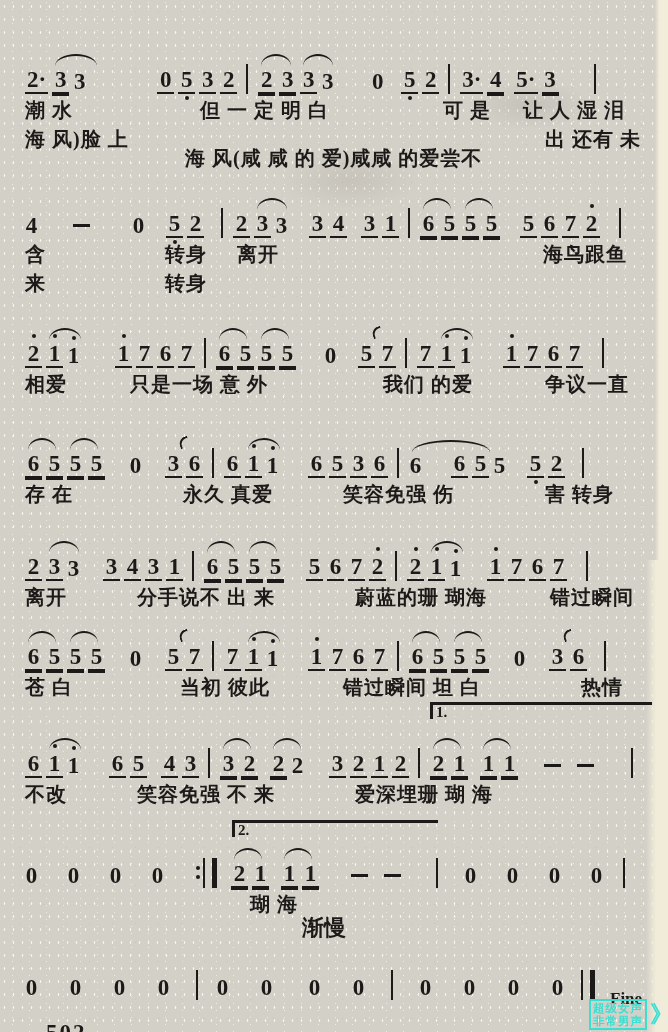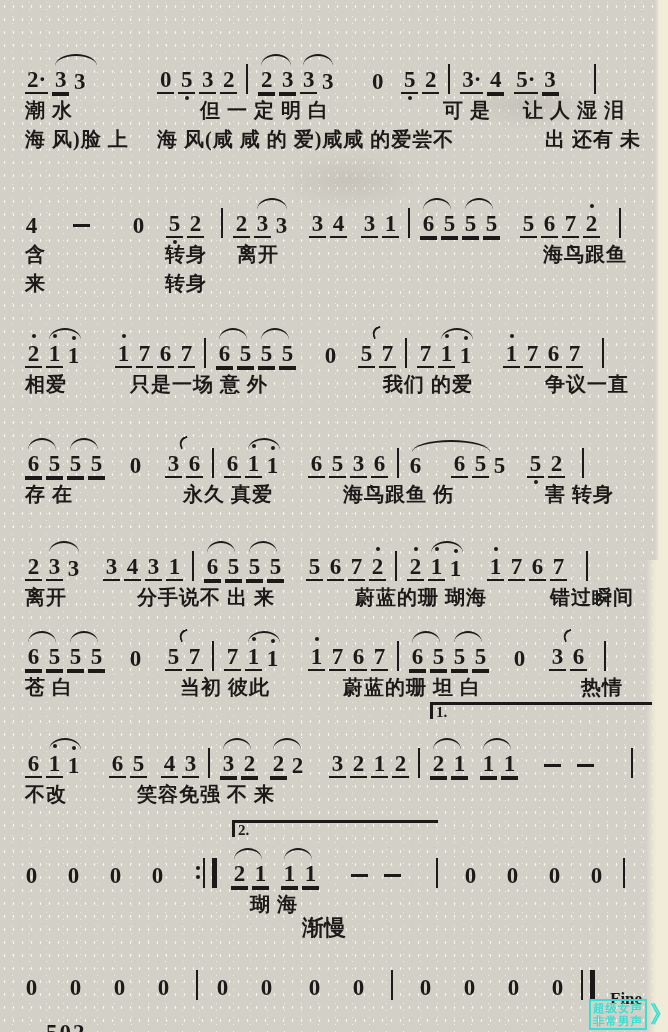--- a/index.html
+++ b/index.html
@@ -96,21 +96,21 @@
           <span class="bar-single"></span>
           <span class="note u1">3·</span>
           <span class="note u2">4</span>
           <i class="spacer" style="width: 6px;"></i>
           <span class="note u1">5·</span>
           <span class="note u2">3</span>
           <i class="spacer" style="width: 26px;"></i>
           <span class="bar-single"></span>
         </div>
         <div class="lyric-row"><span class="lyric-seg" style="left: 0px;">潮 水</span><span class="lyric-seg" style="left: 175px;">但 一 定 明 白</span><span class="lyric-seg" style="left: 418px;">可 是</span><span class="lyric-seg" style="left: 498px;">让 人 湿 泪</span></div>
-        <div class="lyric-row"><span class="lyric-seg" style="left: 0px;">海 风)脸 上</span><span class="lyric-seg" style="left: 132px;">海 风(咸 咸 的 爱)咸咸 的爱尝不</span><span class="lyric-seg" style="left: 520px;">出 还有 未</span></div>
+        <div class="lyric-row"><span class="lyric-seg" style="left: 0px;">海 风)脸 上</span><span class="lyric-seg" style="left: 160px; margin-top: 19px;">海 风(咸 咸 的 爱)咸咸 的爱尝不</span><span class="lyric-seg" style="left: 520px;">出 还有 未</span></div>
       </div>
       <div class="music-line" style="top: 202px;">
         <div class="notes-row">
           <span class="note">4</span>
           <i class="spacer" style="width: 26px;"></i>
           <span class="dash"></span>
           <i class="spacer" style="width: 34px;"></i>
           <span class="note">0</span>
           <i class="spacer" style="width: 14px;"></i>
           <span class="note u1 ob">5</span>
@@ -201,21 +201,21 @@
           <i class="spacer" style="width: 22px;"></i>
           <span class="note u1">6</span>
           <span class="note u1">5</span>
           <span class="note">5</span>
           <i class="spacer" style="width: 14px;"></i>
           <span class="note u1 ob">5</span>
           <span class="note u1">2</span>
           <i class="spacer" style="width: 8px;"></i>
           <span class="bar-single"></span>
         </div>
-        <div class="lyric-row"><span class="lyric-seg" style="left: 0px;">存 在</span><span class="lyric-seg" style="left: 158px;">永久 真爱</span><span class="lyric-seg" style="left: 318px;">海鸟跟鱼 伤</span><span class="lyric-seg" style="left: 520px;">害 转身</span></div>
+        <div class="lyric-row"><span class="lyric-seg" style="left: 0px;">存 在</span><span class="lyric-seg" style="left: 158px;">永久 真爱</span><span class="lyric-seg" style="left: 318px;">笑容免强 伤</span><span class="lyric-seg" style="left: 520px;">害 转身</span></div>
       </div>
       <div class="music-line" style="top: 545px;">
         <div class="notes-row">
           <span class="note u1">2</span>
           <span class="note u1">3<i class="arc" style="width: 30px;"></i></span>
           <span class="note">3</span>
           <i class="spacer" style="width: 16px;"></i>
           <span class="note u1">3</span>
           <span class="note u1">4</span>
           <span class="note u1">3</span>
@@ -270,21 +270,21 @@
           <span class="note u2">5<i class="arc" style="width: 28px;"></i></span>
           <span class="note u2">5</span>
           <i class="spacer" style="width: 20px;"></i>
           <span class="note">0</span>
           <i class="spacer" style="width: 16px;"></i>
           <span class="note u1">3</span>
           <span class="note u1">6<i class="grace"></i></span>
           <i class="spacer" style="width: 8px;"></i>
           <span class="bar-single"></span>
         </div>
-        <div class="lyric-row"><span class="lyric-seg" style="left: 0px;">苍 白</span><span class="lyric-seg" style="left: 155px;">当初 彼此</span><span class="lyric-seg" style="left: 318px;">蔚蓝的珊 坦 白</span><span class="lyric-seg" style="left: 556px;">热情</span></div>
+        <div class="lyric-row"><span class="lyric-seg" style="left: 0px;">苍 白</span><span class="lyric-seg" style="left: 155px;">当初 彼此</span><span class="lyric-seg" style="left: 318px;">错过瞬间 坦 白</span><span class="lyric-seg" style="left: 556px;">热情</span></div>
       </div>
       <div class="music-line" style="top: 742px;">
         <div class="notes-row">
           <span class="note u1">6</span>
           <span class="note u1 oa">1<i class="arc" style="width: 32px;"></i></span>
           <span class="note oa">1</span>
           <i class="spacer" style="width: 22px;"></i>
           <span class="note u1">6</span>
           <span class="note u1">5</span>
           <i class="spacer" style="width: 10px;"></i>
@@ -307,21 +307,21 @@
           <i class="spacer" style="width: 8px;"></i>
           <span class="note u2">1<i class="arc" style="width: 28px;"></i></span>
           <span class="note u2">1</span>
           <i class="spacer" style="width: 20px;"></i>
           <span class="dash"></span>
           <i class="spacer" style="width: 6px;"></i>
           <span class="dash"></span>
           <i class="spacer" style="width: 24px;"></i>
           <span class="bar-single"></span>
         </div>
-        <div class="lyric-row"><span class="lyric-seg" style="left: 0px;">不改</span><span class="lyric-seg" style="left: 112px;">笑容免强 不 来</span></div>
+        <div class="lyric-row"><span class="lyric-seg" style="left: 0px;">不改</span><span class="lyric-seg" style="left: 112px;">笑容免强 不 来</span><span class="lyric-seg" style="left: 330px;">爱深埋珊 瑚 海</span></div>
       </div>
       <div class="music-line" style="top: 852px;">
         <div class="notes-row">
           <span class="note">0</span>
           <i class="spacer" style="width: 22px;"></i>
           <span class="note">0</span>
           <i class="spacer" style="width: 22px;"></i>
           <span class="note">0</span>
           <i class="spacer" style="width: 22px;"></i>
           <span class="note">0</span>

